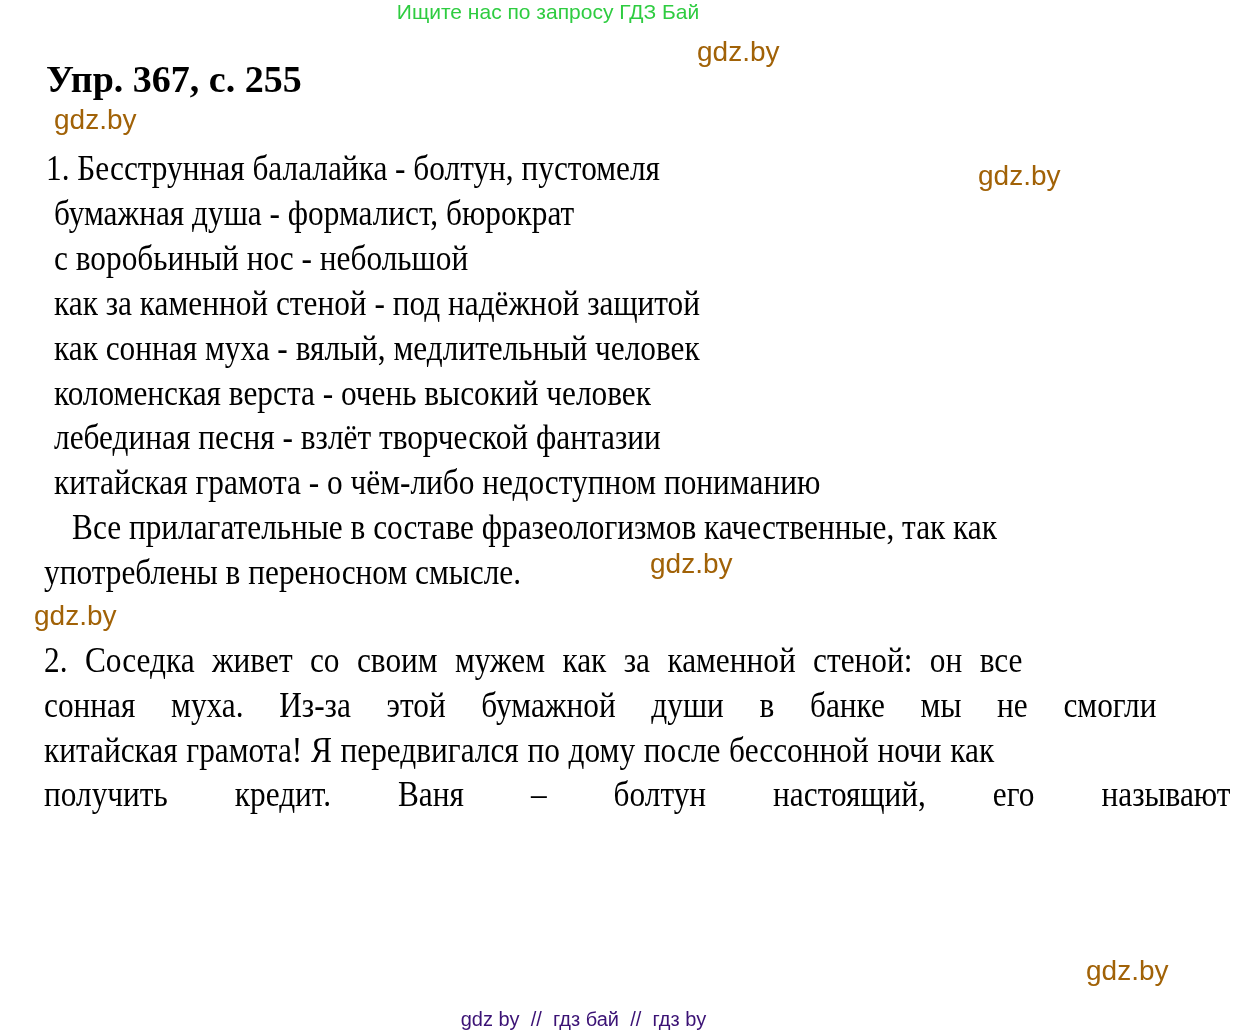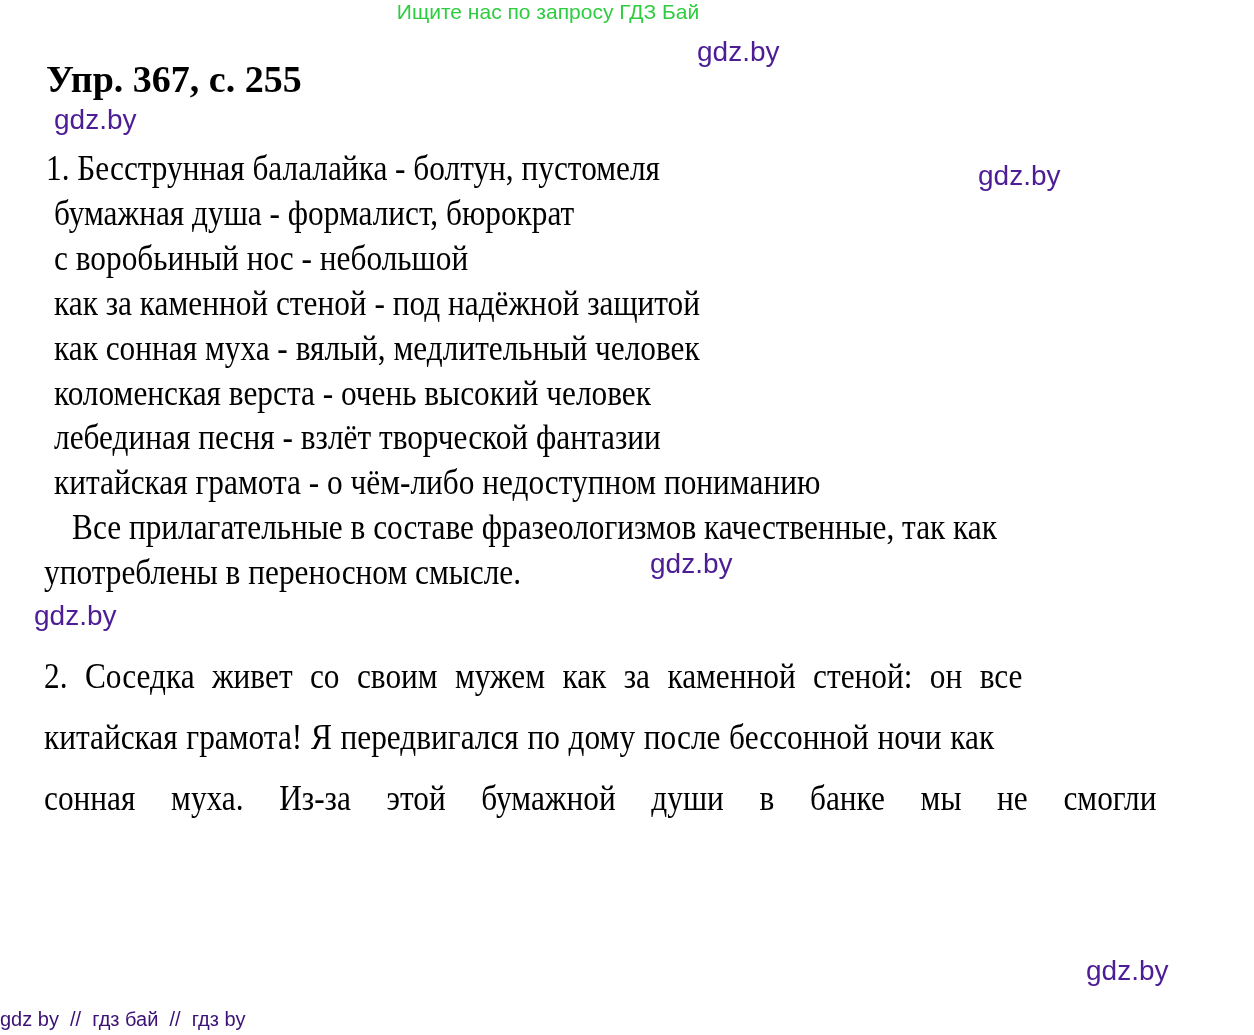--- a/index.html
+++ b/index.html
@@ -4,21 +4,21 @@
 <style>
   html, body { margin: 0; padding: 0; background: #ffffff; }
   body { width: 1254px; height: 1035px; position: relative; overflow: hidden; }
   .abs { position: absolute; white-space: nowrap; }
   .banner {
     top: 0px; left: 0; width: 1096px; text-align: center;
     font-family: "Liberation Sans", sans-serif; font-size: 21px;
     color: #2ecc40; line-height: 24px;
   }
   .wm {
-    font-family: "Liberation Sans", sans-serif; font-size: 28px; color: #4c1d95;
+    font-family: "Liberation Sans", sans-serif; font-size: 28px; color: #a16207;
     line-height: 32px;
   }
   .title {
     left: 46px; top: 58px;
     font-family: "Liberation Serif", serif; font-weight: bold; font-size: 38px;
     color: #000; line-height: 42px;
   }
   .serif {
     font-family: "Liberation Serif", serif; font-size: 36px; color: #000;
     line-height: 44px;
@@ -26,25 +26,24 @@
   }
   .line { transform: scaleX(0.87); }
   .para2 {
     position: absolute; left: 44px; top: 638px; width: 1180px;
     font-family: "Liberation Serif", serif; font-size: 36px; line-height: 44.8px;
     color: #000;
   }
   .para2 .row {
     display: block; width: 1180px; height: 44.8px; white-space: nowrap;
     overflow: visible;
-    margin-top: 16px;
   }
   .row-inner { display: inline-block; transform-origin: left top; }
   .footer {
-    left: 0; width: 1167px; top: 1007px; 
+    left: 0; width: 1167px; top: 1007px; text-align: center;
     font-family: "Liberation Sans", sans-serif; font-size: 20px; color: #3b1275;
     line-height: 24px;
   }
 </style>
 </head>
 <body>
 
 <div class="abs banner">Ищите нас по запросу ГДЗ Бай</div>
 
 <div class="abs wm" style="left:697px; top:36px;">gdz.by</div>
@@ -61,19 +60,20 @@
 <div class="abs serif line" style="left:54px; top:415px;">лебединая песня - взлёт творческой фантазии</div>
 <div class="abs serif line" style="left:54px; top:460px;">китайская грамота - о чём-либо недоступном пониманию</div>
 
 <div class="abs serif line" style="left:72px; top:505px;">Все прилагательные в составе фразеологизмов качественные, так как</div>
 <div class="abs serif line" style="left:44px; top:550px;">употреблены в переносном смысле.</div>
 <div class="abs wm" style="left:650px; top:548px;">gdz.by</div>
 <div class="abs wm" style="left:34px; top:600px;">gdz.by</div>
 
 <div class="para2">
   <div class="row"><span class="row-inner serif line" style="word-spacing:11px;">2. Соседка живет со своим мужем как за каменной стеной: он все</span></div>
+  <div class="row"><span class="row-inner serif line" style="word-spacing:32px;">сонная муха. Из-за этой бумажной души в банке мы не смогли</span></div>
   <div class="row"><span class="row-inner serif line" style="word-spacing:1px;">китайская грамота! Я передвигался по дому после бессонной ночи как</span></div>
-  <div class="row"><span class="row-inner serif line" style="word-spacing:32px;">сонная муха. Из-за этой бумажной души в банке мы не смогли</span></div>
+  <div class="row"><span class="row-inner serif line" style="word-spacing:68px;">получить кредит. Ваня – болтун настоящий, его называют</span></div>
 </div>
 
 <div class="abs wm" style="left:1086px; top:955px;">gdz.by</div>
 
 <div class="abs footer" style="white-space:pre;">gdz by  //  гдз бай  //  гдз by</div>
 
 </body></html>

